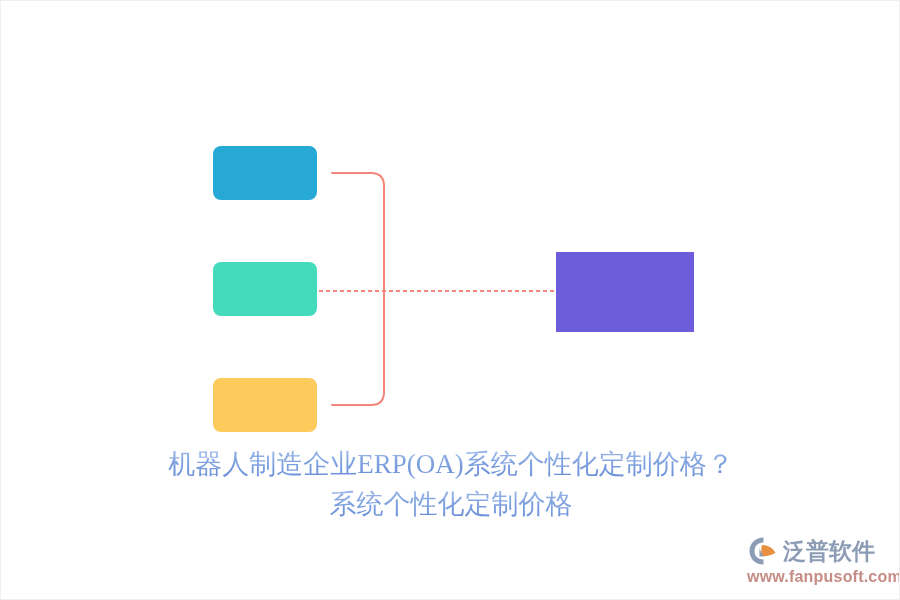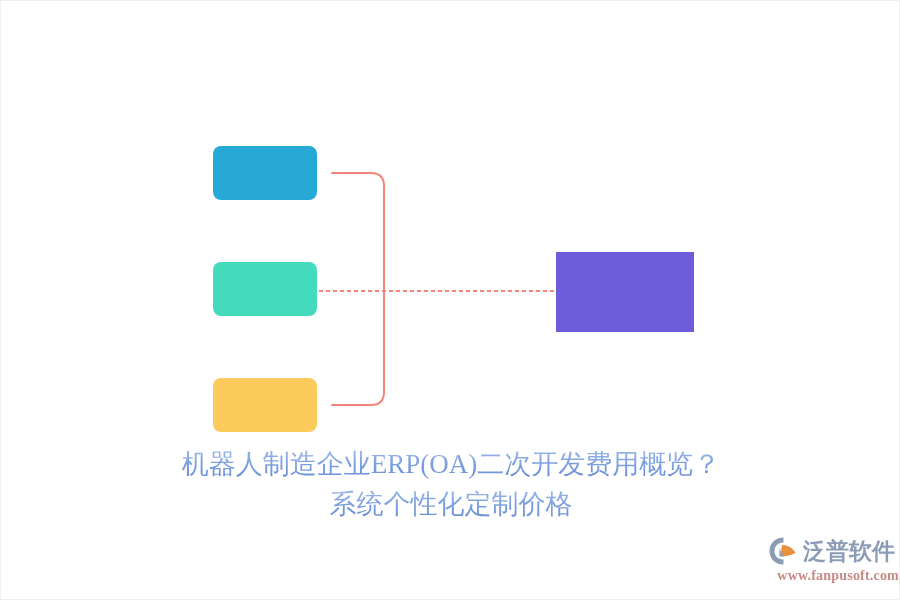--- a/index.html
+++ b/index.html
@@ -49,21 +49,21 @@
     -webkit-background-clip: text;
     background-clip: text;
     color: #7EA1DF;
     -webkit-text-fill-color: transparent;
     white-space: nowrap;
   }
 
   
   .watermark {
     position: absolute;
-    right: 0;
+    right: 20px;
     bottom: 8px;
     width: 132px;
     height: 58px;
   }
   .wm-row {
     display: flex;
     align-items: center;
     height: 36px;
   }
   .wm-mark {
@@ -75,22 +75,22 @@
   .wm-name {
     font-family: "DejaVu Sans", "Liberation Sans", sans-serif;
     font-size: 23px;
     font-weight: 700;
     color: #8C9CB5;
     letter-spacing: 0px;
     line-height: 32px;
     white-space: nowrap;
   }
   .wm-url {
-    font-family: Liberation Serif, serif;
-    font-size: 14px;
+    font-family: Liberation Sans, sans-serif;
+    font-size: 16px;
     font-weight: 700;
     color: #C68C86;
     letter-spacing: 0.2px;
     text-align: right;
     white-space: nowrap;
     margin-top: -1px;
   }
 </style>
 </head>
 <body>
@@ -108,21 +108,21 @@
     <rect x="212" y="145" width="104" height="54" rx="8" ry="8" fill="#26A9D4"></rect>
 
     <rect x="212" y="261" width="104" height="54" rx="8" ry="8" fill="#44DBBC"></rect>
 
     <rect x="212" y="377" width="104" height="54" rx="8" ry="8" fill="#FCCB5C"></rect>
 
     <rect x="555" y="251" width="138" height="80" fill="#6E5DDB"></rect>
   </svg>
 
   <div class="title-block">
-    <span class="title-line">机器人制造企业ERP(OA)二次开发费用概览？</span>
+    <span class="title-line">机器人制造企业ERP(OA)系统个性化定制价格？</span>
     <span class="title-line">系统个性化定制价格</span>
   </div>
 
   <div class="watermark">
     <div class="wm-row">
       <svg class="wm-mark" viewBox="0 0 34 32" xmlns="http://www.w3.org/2000/svg">
         <path d="M16.5 2.5 C7.5 2.5 2.5 9 2.5 16 C2.5 23 7.5 29.5 16.5 29.5
                  L16.5 24.5 C10.5 24.5 7.5 20.5 7.5 16 C7.5 11.5 10.5 7.5 16.5 7.5 Z" fill="#8C9CB5"></path>
         <path d="M15 10 C21 10 26 13 28.5 18 C24 20.5 19 21.5 14.5 21 C14 17 14.2 13 15 10 Z" fill="#E8903F"></path>
         <path d="M12.5 12.5 L12.5 21.5 L17.5 21.5 C15 19.5 13.5 16.5 12.5 12.5 Z" fill="#8C9CB5"></path>

